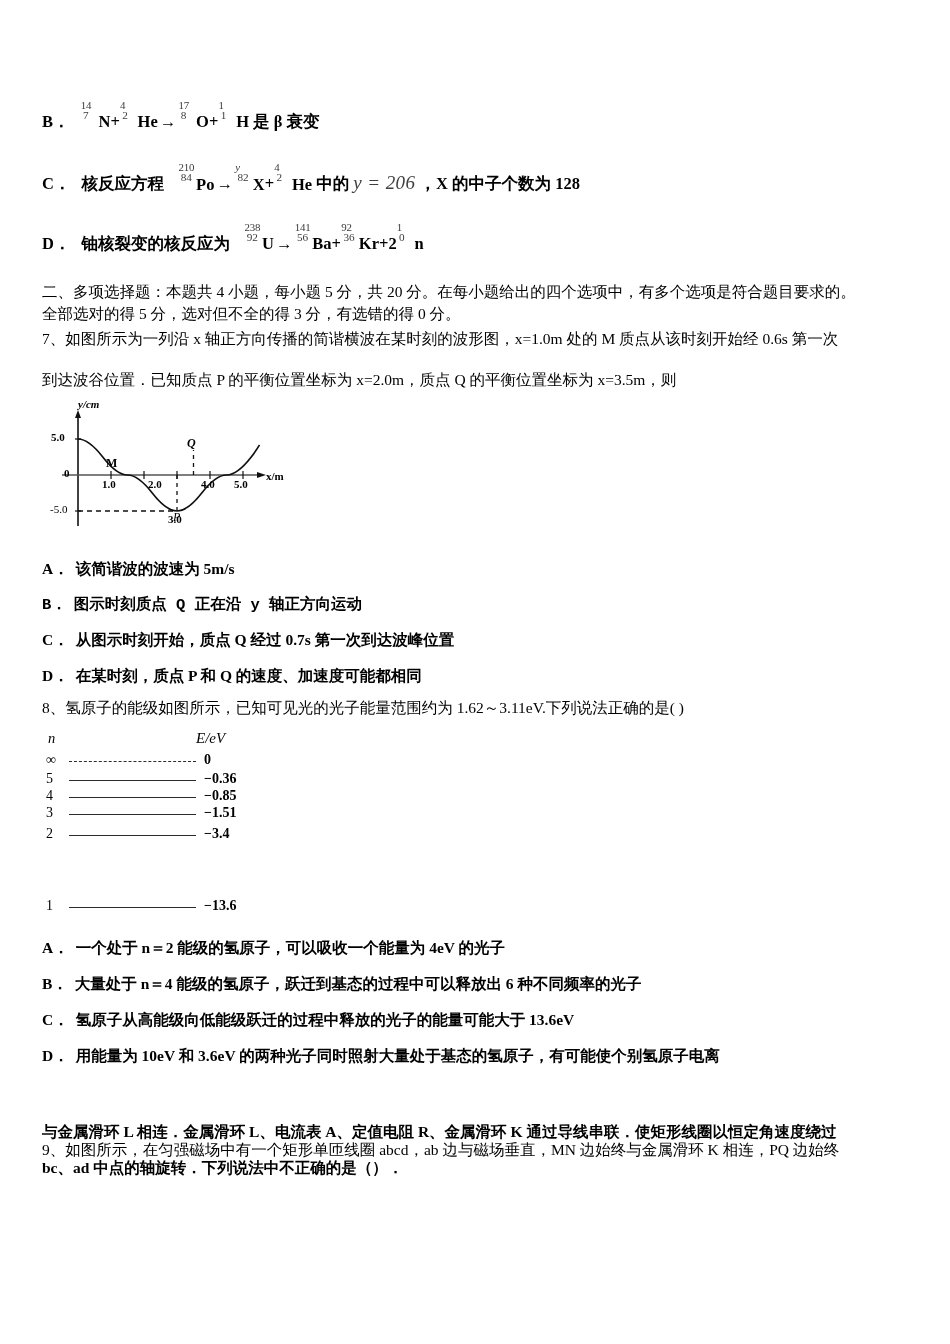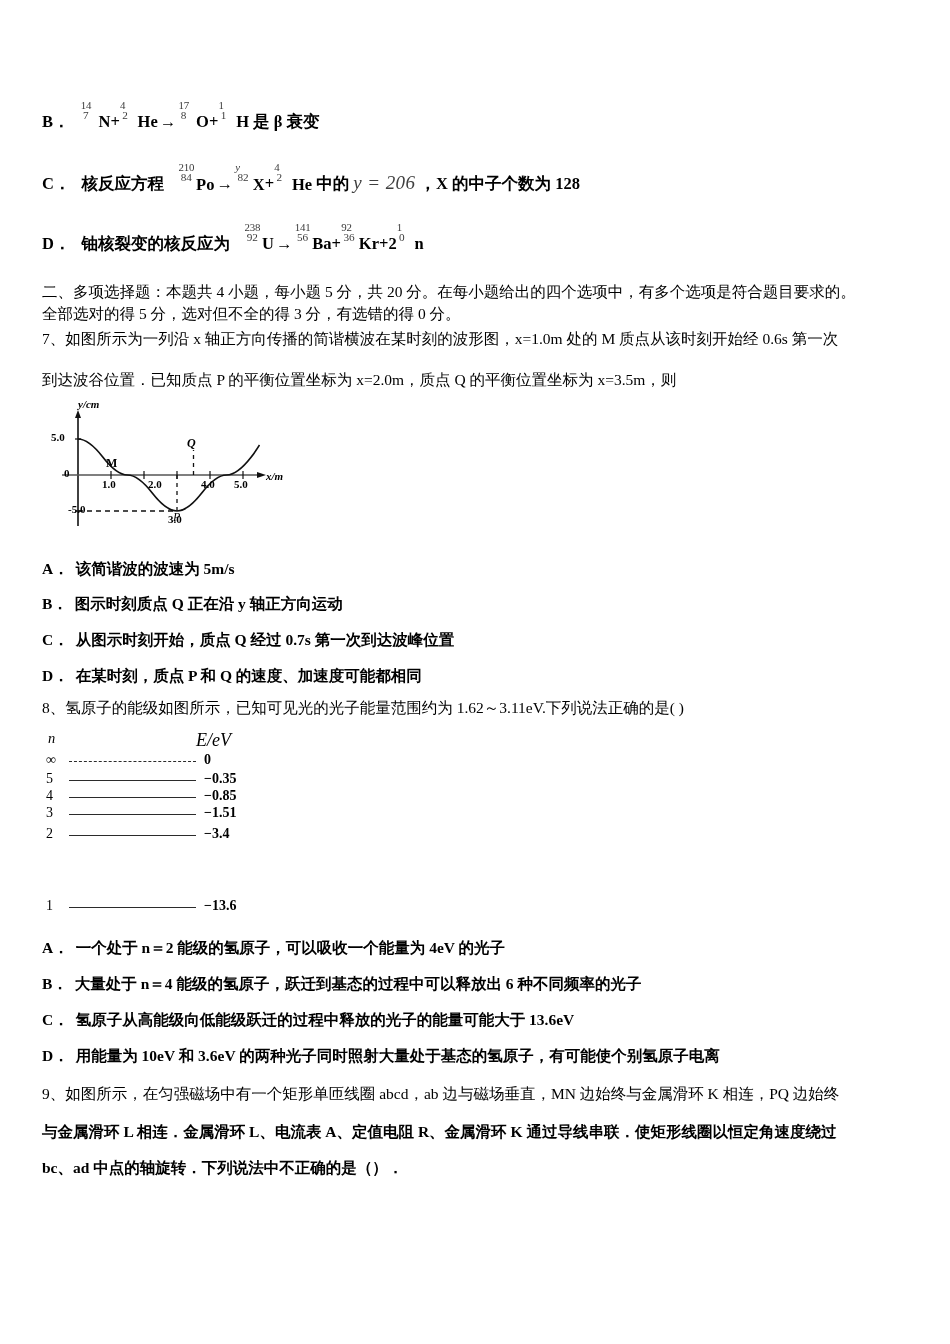--- a/index.html
+++ b/index.html
@@ -154,21 +154,21 @@
     position: absolute;
     left: 2px;
     top: 0;
     font-size: 14.5px;
     font-style: italic;
   }
   .el-head-e {
     position: absolute;
     left: 150px;
     top: 0;
-    font-size: 18px;
+    font-size: 15px;
     font-style: italic;
   }
 </style>
 </head>
 <body>
 
 <div class="page">
 
   <div class="opt-row" style="left:42px; top:110px;">
     <span class="opt-label">B．</span>
@@ -224,41 +224,41 @@
       <line x1="129" y1="73" x2="129" y2="81" stroke="#111" stroke-width="1.2"></line>
       <line x1="162" y1="73" x2="162" y2="81" stroke="#111" stroke-width="1.2"></line>
       <line x1="195" y1="73" x2="195" y2="81" stroke="#111" stroke-width="1.2"></line>
 
       <line x1="27" y1="41" x2="33" y2="41" stroke="#111" stroke-width="1.2"></line>
       <line x1="27" y1="113" x2="33" y2="113" stroke="#111" stroke-width="1.2"></line>
     </svg>
 
     
     <div style="position:absolute; left:30px; top:0px; font-size:11px; font-style:italic; font-weight:bold;">y/cm</div>
-    <div style="position:absolute; left:218px; top:72px; font-size:11px; font-style:italic; font-weight:bold;">x/m</div>
+    <div style="position:absolute; left:218px; top:72px; font-size:11px; font-weight:bold;">x/m</div>
 
     <div style="position:absolute; left:3px; top:33px; font-size:11px; font-weight:bold;">5.0</div>
     <div style="position:absolute; left:16px; top:69px; font-size:11px; font-weight:bold;">0</div>
-    <div style="position:absolute; left:20px; top:105px; font-size:11px; font-weight:bold;">-5.0</div>
+    <div style="position:absolute; left:2px; top:105px; font-size:11px; font-weight:normal;">-5.0</div>
 
     <div style="position:absolute; left:54px; top:80px; font-size:11px; font-weight:bold;">1.0</div>
     <div style="position:absolute; left:100px; top:80px; font-size:11px; font-weight:bold;">2.0</div>
     <div style="position:absolute; left:120px; top:80px; font-size:11px; font-weight:bold;margin-top:35px;">3.0</div>
     <div style="position:absolute; left:153px; top:80px; font-size:11px; font-weight:bold;">4.0</div>
     <div style="position:absolute; left:186px; top:80px; font-size:11px; font-weight:bold;">5.0</div>
 
     <div style="position:absolute; left:58px; top:58px; font-size:12px; font-weight:bold;">M</div>
     <div style="position:absolute; left:125px; top:112px; font-size:12px; font-style:italic;">P</div>
     <div style="position:absolute; left:139px; top:38px; font-size:12px; font-style:italic; font-weight:bold;">Q</div>
   </div>
 
   <div class="qline" style="left:42px; top:559px; font-weight:bold;">
     <span class="opt-label">A．</span><span>该简谐波的波速为 5m/s</span>
   </div>
-  <div class="qline" style="left:42px; top:594px; font-weight:bold;">
+  <div class="qline" style="left:42px; top:594px; font-weight:bold;font-family:Liberation Mono, monospace;">
     <span class="opt-label">B．</span><span>图示时刻质点 Q 正在沿 y 轴正方向运动</span>
   </div>
   <div class="qline" style="left:42px; top:630px; font-weight:bold;">
     <span class="opt-label">C．</span><span>从图示时刻开始，质点 Q 经过 0.7s 第一次到达波峰位置</span>
   </div>
   <div class="qline" style="left:42px; top:666px; font-weight:bold;">
     <span class="opt-label">D．</span><span>在某时刻，质点 P 和 Q 的速度、加速度可能都相同</span>
   </div>
 
   <div class="qline" style="left:42px; top:698px;">8、氢原子的能级如图所示，已知可见光的光子能量范围约为 1.62～3.11eV.下列说法正确的是(        )</div>
@@ -268,21 +268,21 @@
     <div class="el-head-e">E/eV</div>
 
     <div class="el-row" style="top:22px;">
       <span class="el-n">∞</span>
       <span class="el-line dashed"></span>
       <span class="el-val">0</span>
     </div>
     <div class="el-row" style="top:41px;">
       <span class="el-n">5</span>
       <span class="el-line"></span>
-      <span class="el-val">−0.35</span>
+      <span class="el-val">−0.36</span>
     </div>
     <div class="el-row" style="top:58px;">
       <span class="el-n">4</span>
       <span class="el-line"></span>
       <span class="el-val">−0.85</span>
     </div>
     <div class="el-row" style="top:75px;">
       <span class="el-n">3</span>
       <span class="el-line"></span>
       <span class="el-val">−1.51</span>
@@ -308,17 +308,17 @@
   <div class="qline" style="left:42px; top:974px; font-weight:bold;">
     <span class="opt-label">B．</span><span>大量处于 n＝4 能级的氢原子，跃迁到基态的过程中可以释放出 6 种不同频率的光子</span>
   </div>
   <div class="qline" style="left:42px; top:1010px; font-weight:bold;">
     <span class="opt-label">C．</span><span>氢原子从高能级向低能级跃迁的过程中释放的光子的能量可能大于 13.6eV</span>
   </div>
   <div class="qline" style="left:42px; top:1046px; font-weight:bold;">
     <span class="opt-label">D．</span><span>用能量为 10eV 和 3.6eV 的两种光子同时照射大量处于基态的氢原子，有可能使个别氢原子电离</span>
   </div>
 
-  <div class="qline" style="left:42px; top:1084px;">9、如图所示，在匀强磁场中有一个矩形单匝线圈 abcd，ab 边与磁场垂直，MN 边始终与金属滑环 K 相连，PQ 边始终</div>
+  <div class="qline" style="left:42px; top:1140px;">9、如图所示，在匀强磁场中有一个矩形单匝线圈 abcd，ab 边与磁场垂直，MN 边始终与金属滑环 K 相连，PQ 边始终</div>
   <div class="qline" style="left:42px; top:1122px; font-weight:bold;">与金属滑环 L 相连．金属滑环 L、电流表 A、定值电阻 R、金属滑环 K 通过导线串联．使矩形线圈以恒定角速度绕过</div>
   <div class="qline" style="left:42px; top:1158px; font-weight:bold;">bc、ad 中点的轴旋转．下列说法中不正确的是（）．</div>
 
 </div>
 
 </body></html>

